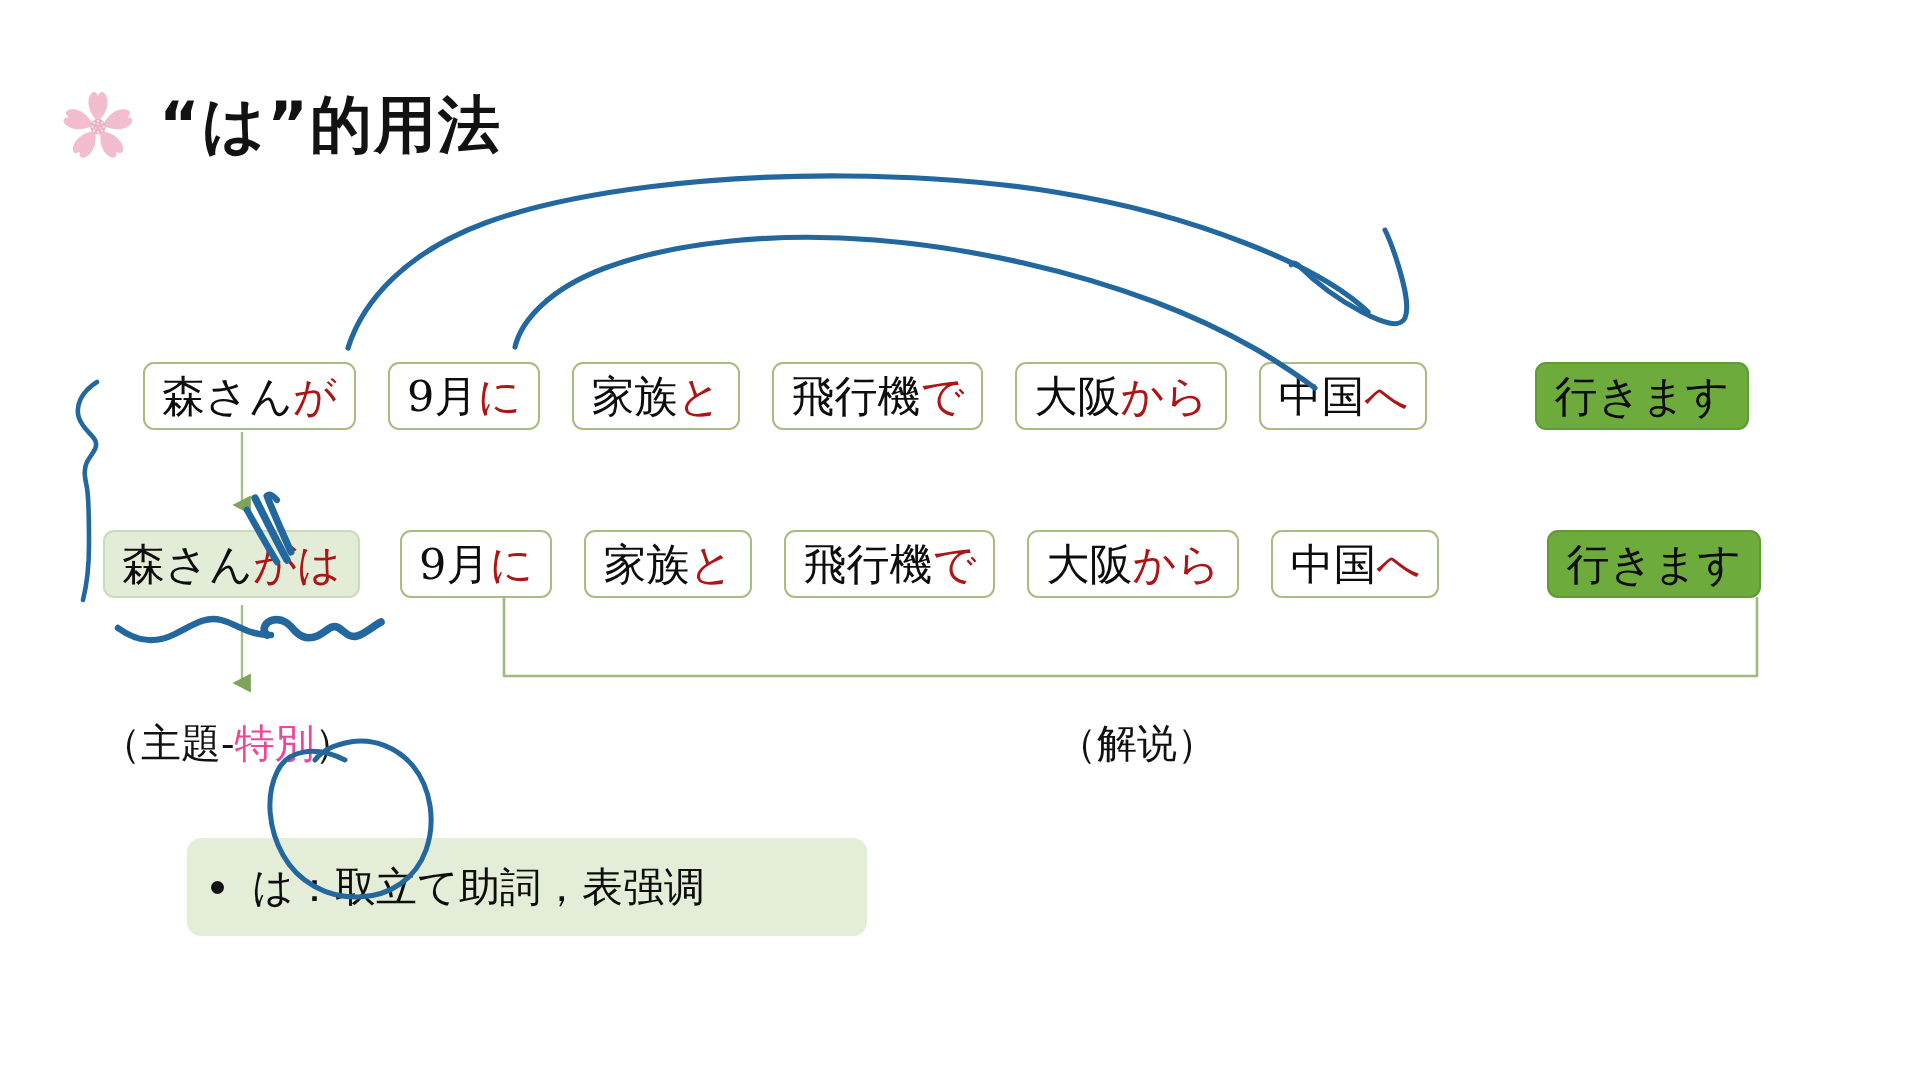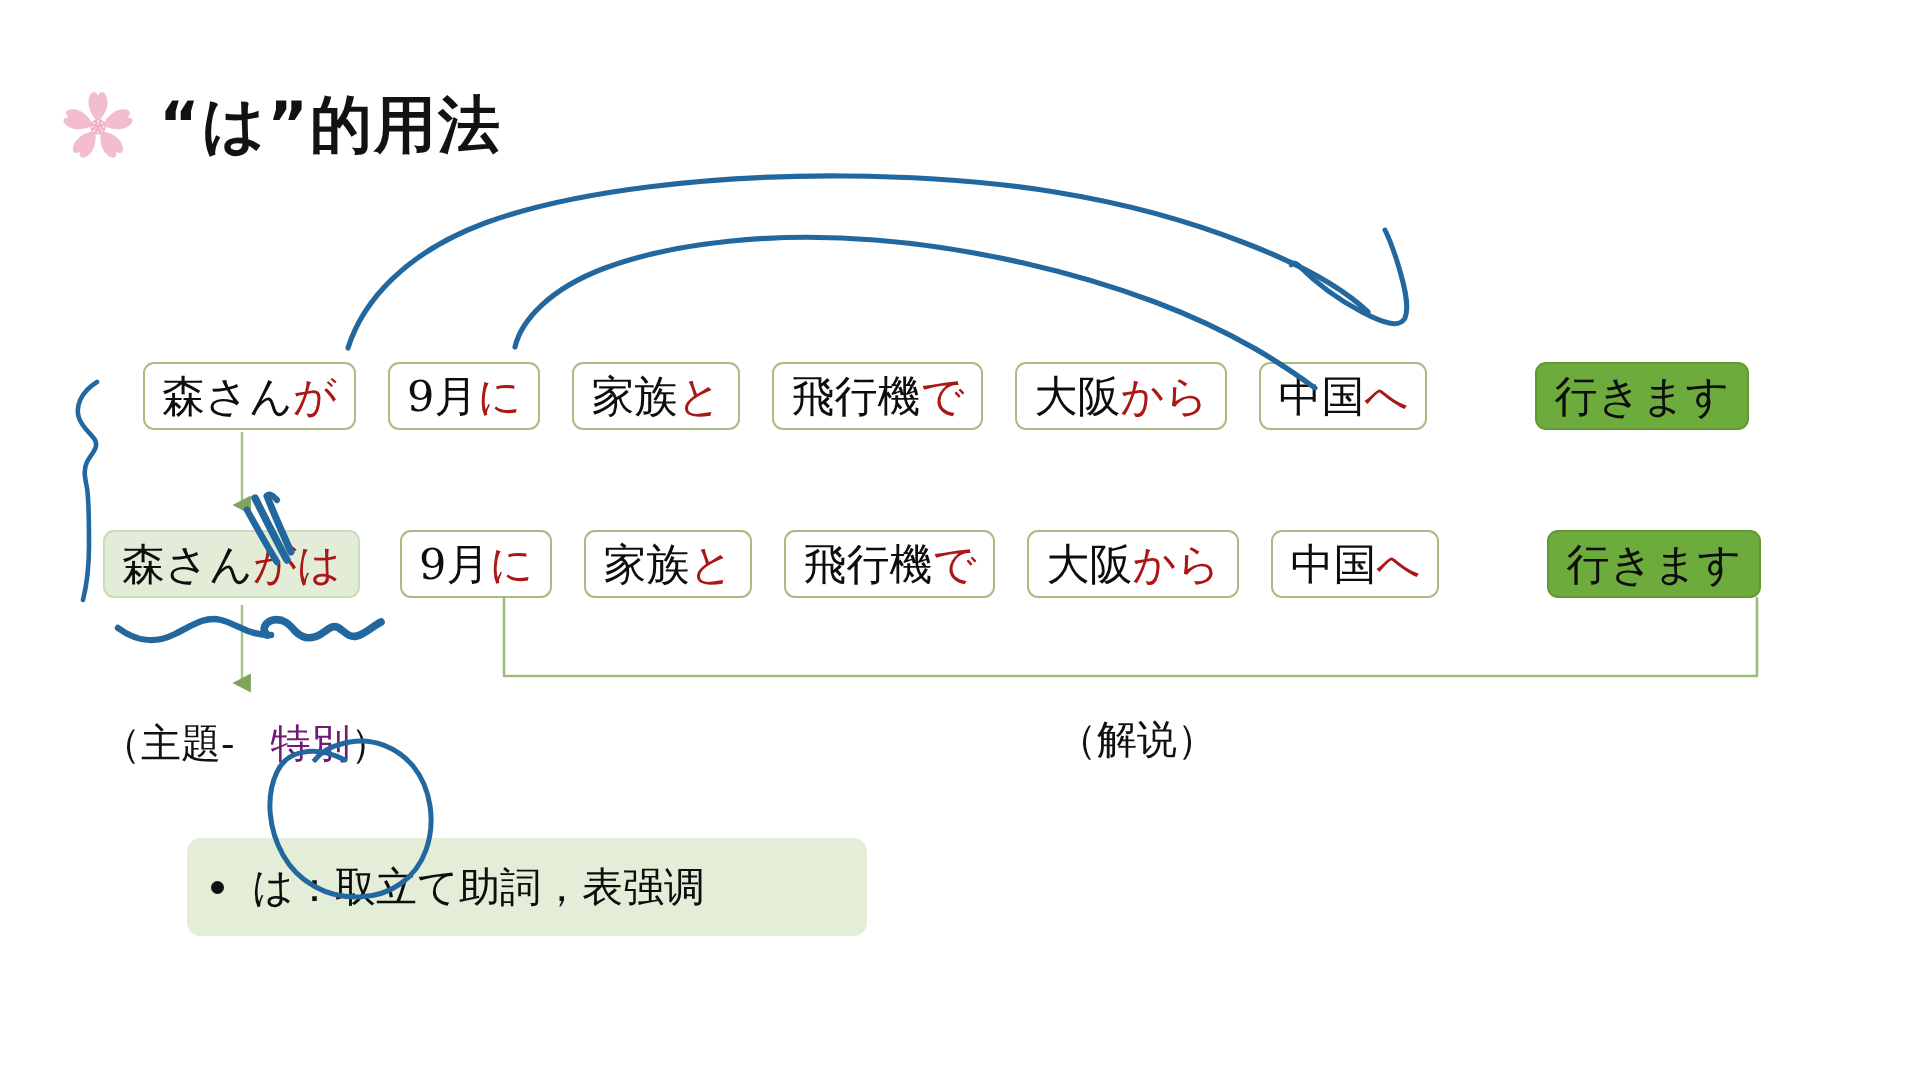--- a/index.html
+++ b/index.html
@@ -101,22 +101,22 @@
   
   .caption {
     position: absolute;
     font-family: "DejaVu Serif", "Liberation Serif", serif;
     font-size: 40px;
     color: #111111;
     white-space: nowrap;
     line-height: 1;
   }
   #caption-left  { left: 86px;  top: 723px; }
-  #caption-right { left: 1042px; top: 723px; font-family: Liberation Mono, monospace; }
-  .caption .hl { color: #701a75; margin-left: 36px; }
+  #caption-right { left: 1042px; top: 723px; }
+  .caption .hl { color: #ec4899; }
 
   
   #note-box {
     position: absolute;
     left: 172px;
     top: 838px;
     width: 680px;
     height: 98px;
     box-sizing: border-box;
     background: #e3edd7;

